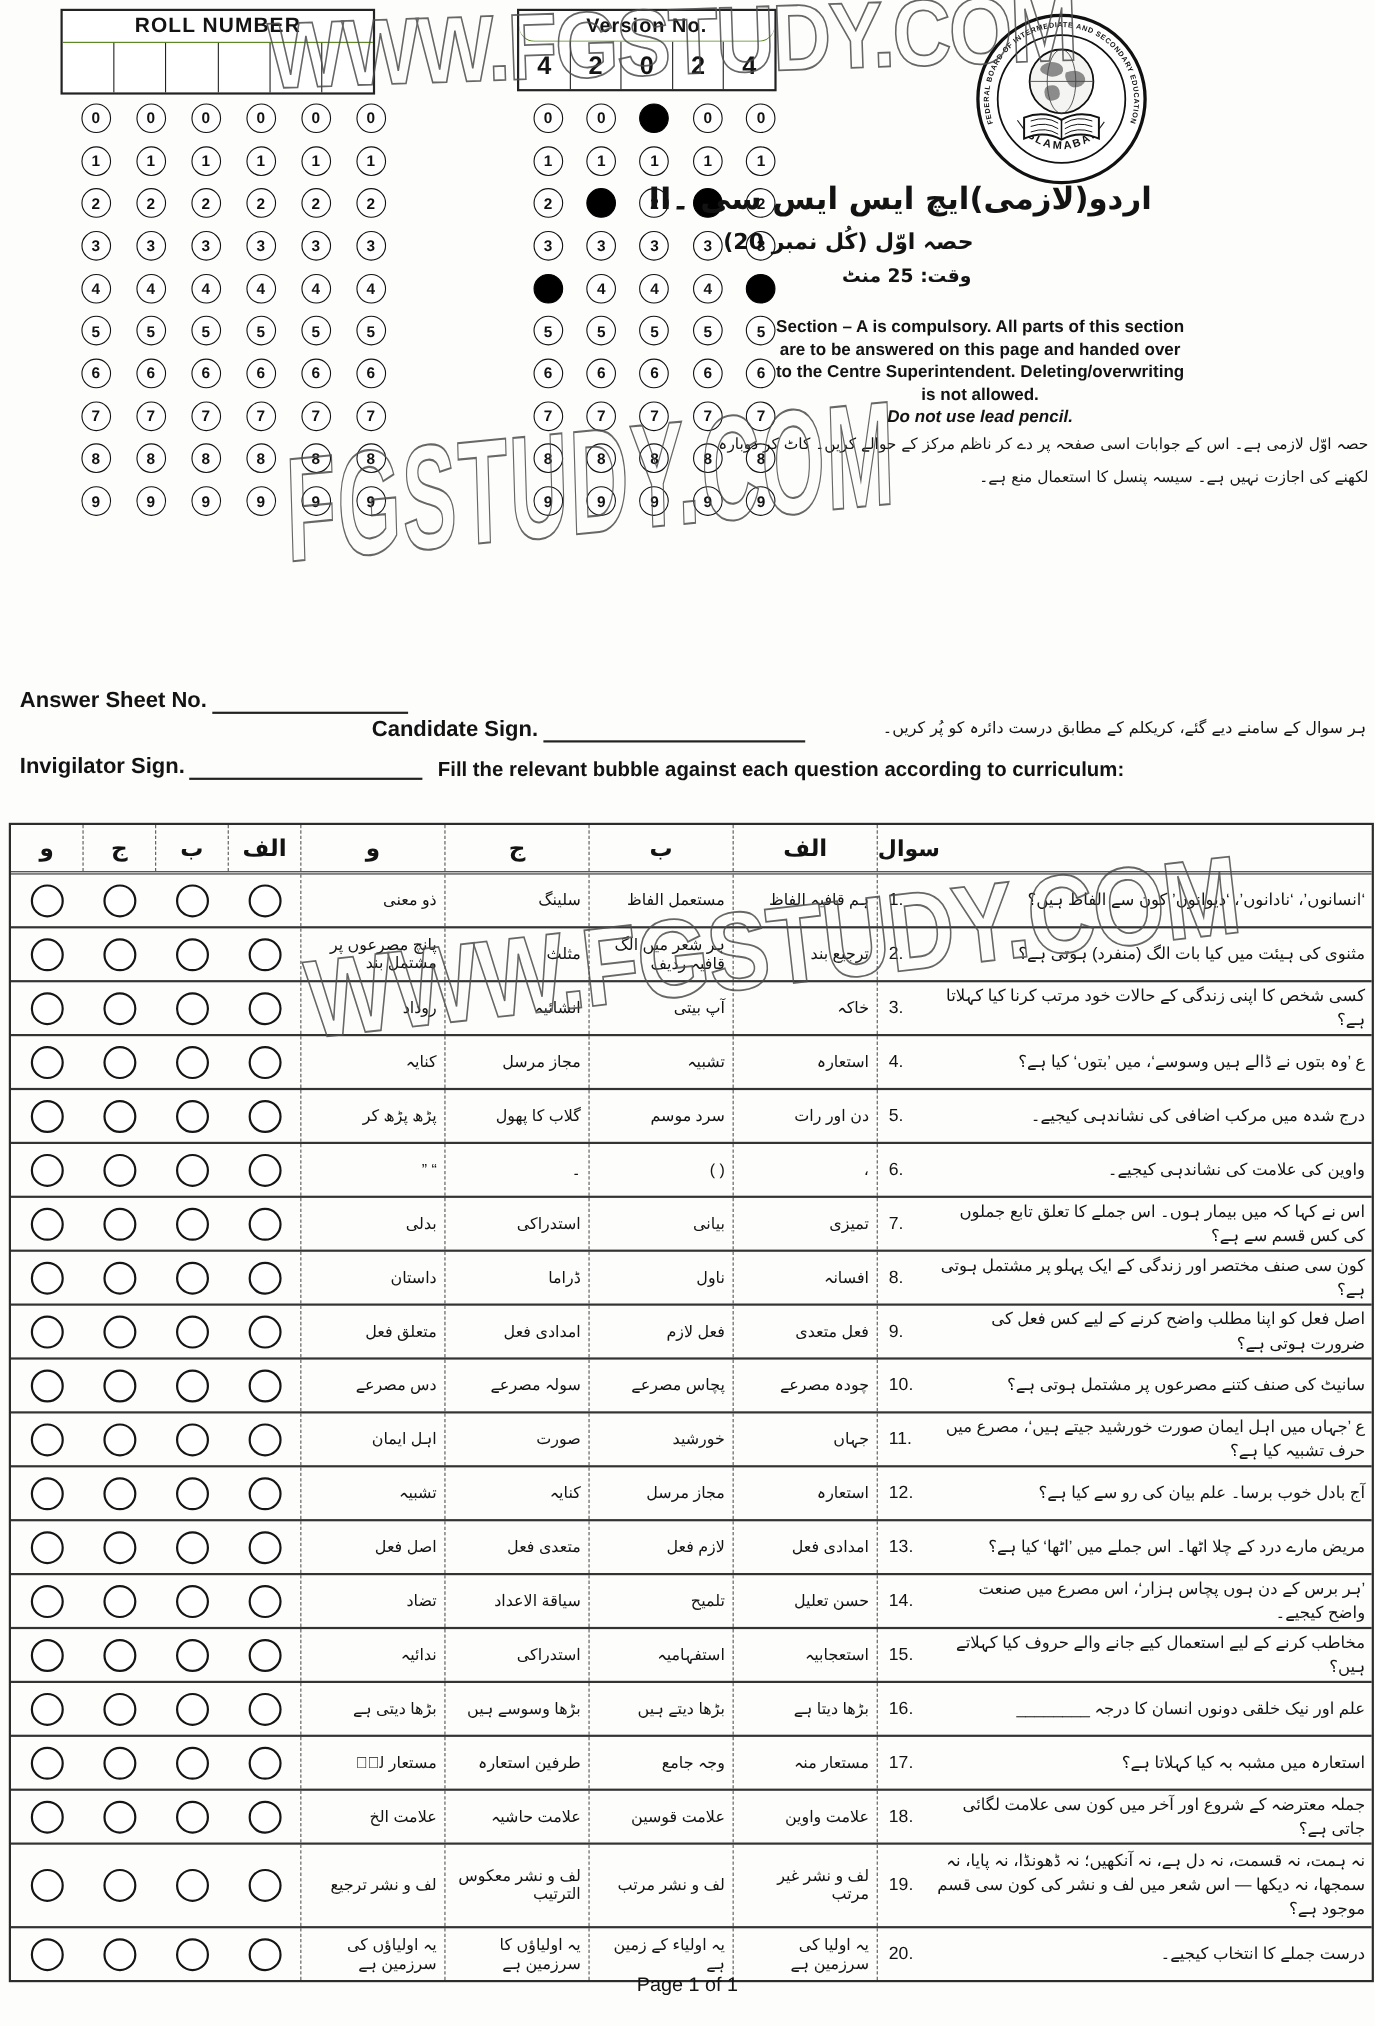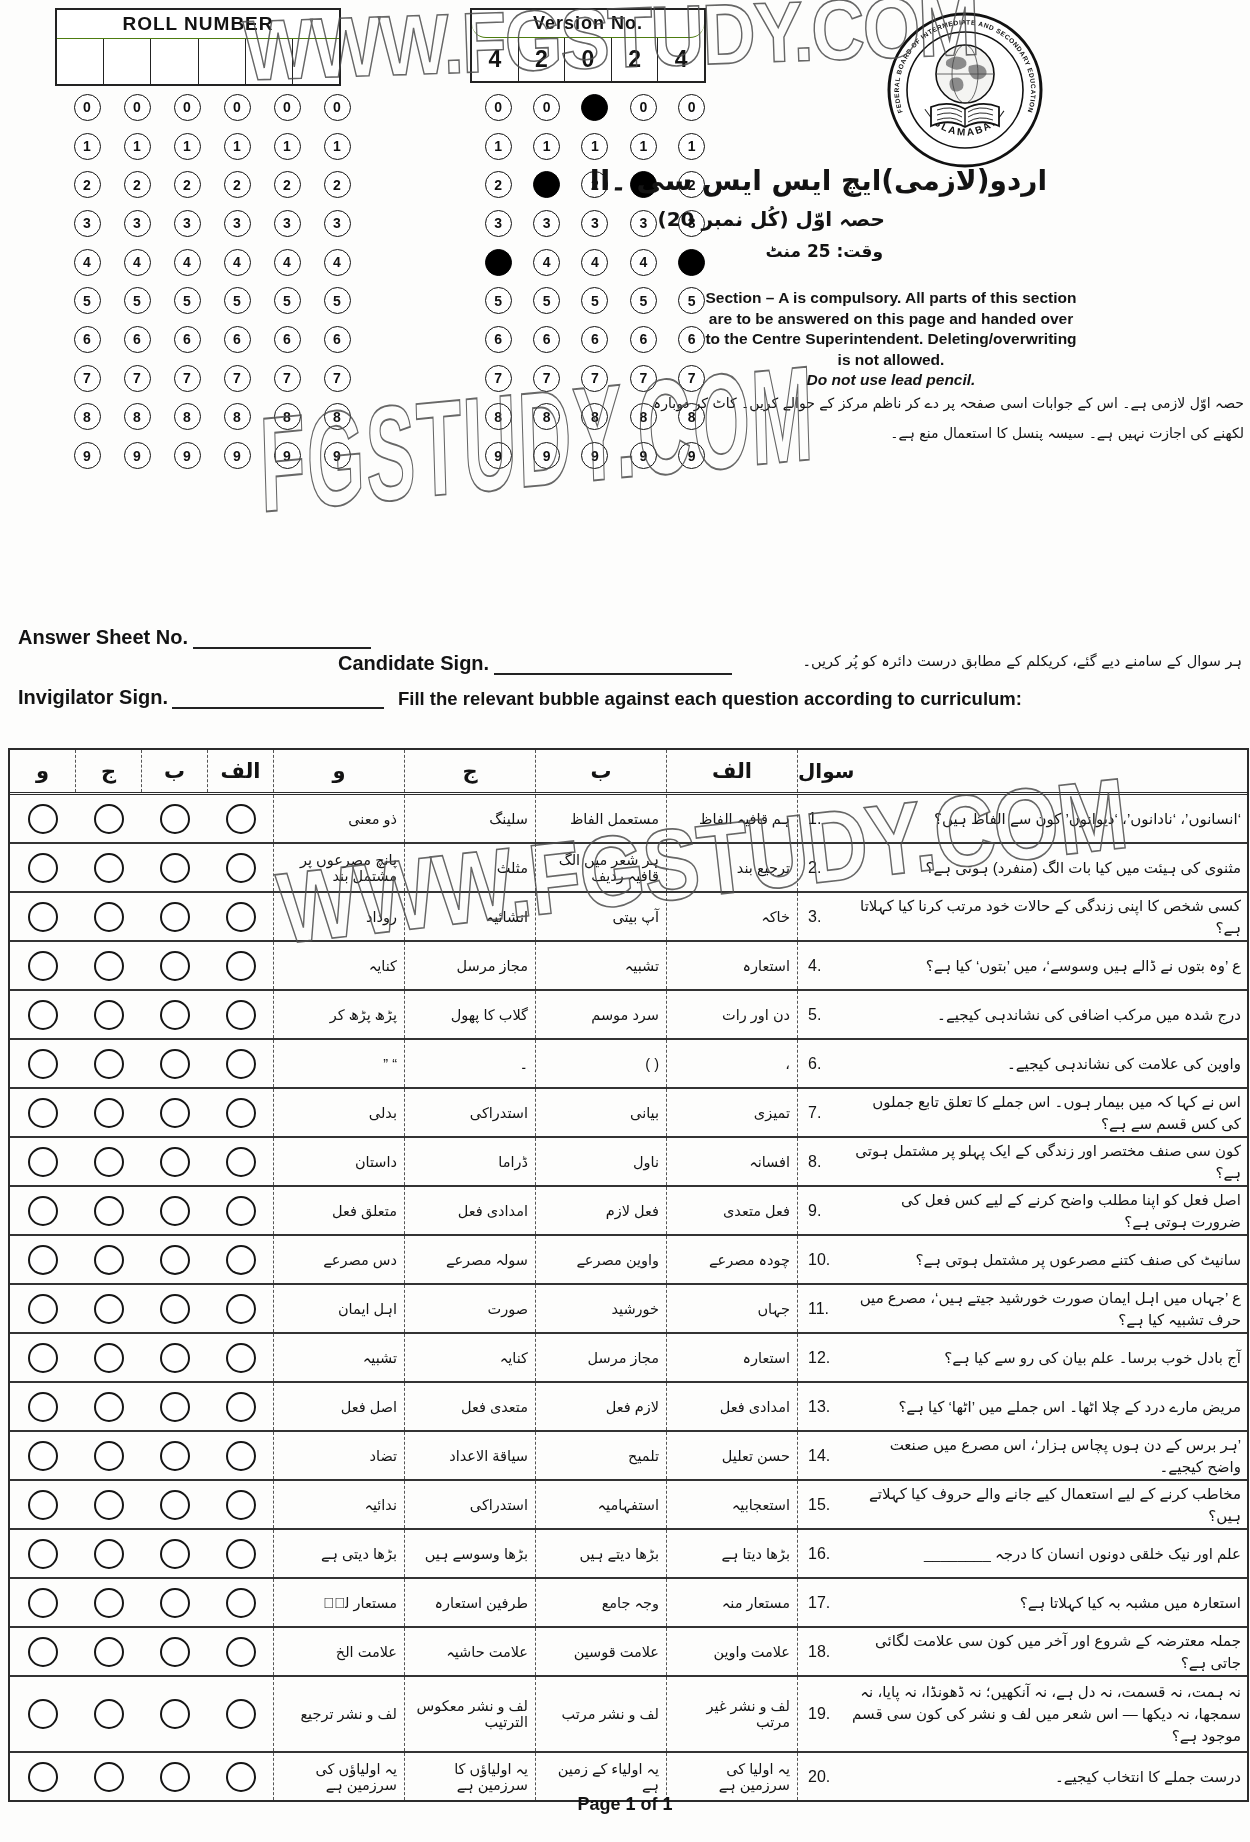--- a/index.html
+++ b/index.html
@@ -73,21 +73,21 @@
   .bcell.bsep{border-right:1px dashed #555;}
   .obubble{width:30px;height:30px;border:2px solid #151515;border-radius:50%;background:#fff;box-sizing:border-box;}
   .ocell{width:131px;border-right:1px dashed #555;display:flex;align-items:center;direction:rtl;
          padding:0 7px;font-size:14.5px;box-sizing:border-box;text-align:right;}
   .qcell{flex:1;display:flex;align-items:center;padding:0 6px 0 10px;}
   .qnum{width:44px;font-size:16px;flex-shrink:0;}
   .qtext{flex:1;direction:rtl;text-align:right;font-size:15px;line-height:1.45;}
 
   
   #footer-code{left:0;top:1764px;width:1250px;text-align:center;font-size:15px;}
-  #footer-page{left:0;top:1794px;width:1250px;text-align:center;font-size:18px;font-weight:bold;}
+  #footer-page{left:0;top:1794px;width:1250px;text-align:center;font-size:18px;font-weight:normal;}
 </style>
 </head>
 <body>
 
 <div id="page">
 
   <div class="wm" id="wm-top">WWW.FGSTUDY.COM</div>
   <div class="wm" id="wm-mid">FGSTUDY.COM</div>
   <div class="wm" id="wm-table">WWW.FGSTUDY.COM</div>
 
@@ -576,21 +576,21 @@
     <div class="bcell bsep">
             <span class="obubble"></span>
           </div>
     <div class="ocell">
             <span class="ow">دس مصرعے</span>
           </div>
     <div class="ocell">
             <span class="oj">سولہ مصرعے</span>
           </div>
     <div class="ocell">
-            <span class="ob">واوین مصرعے</span>
+            <span class="ob">پچاس مصرعے</span>
           </div>
     <div class="ocell">
             <span class="oa">چودہ مصرعے</span>
           </div>
     <div class="qcell">
       <span class="qnum">10.</span>
       <span class="qtext">سانیٹ کی صنف کتنے مصرعوں پر مشتمل ہوتی ہے؟</span>
     </div>
   </div>
         <div class="trow">

